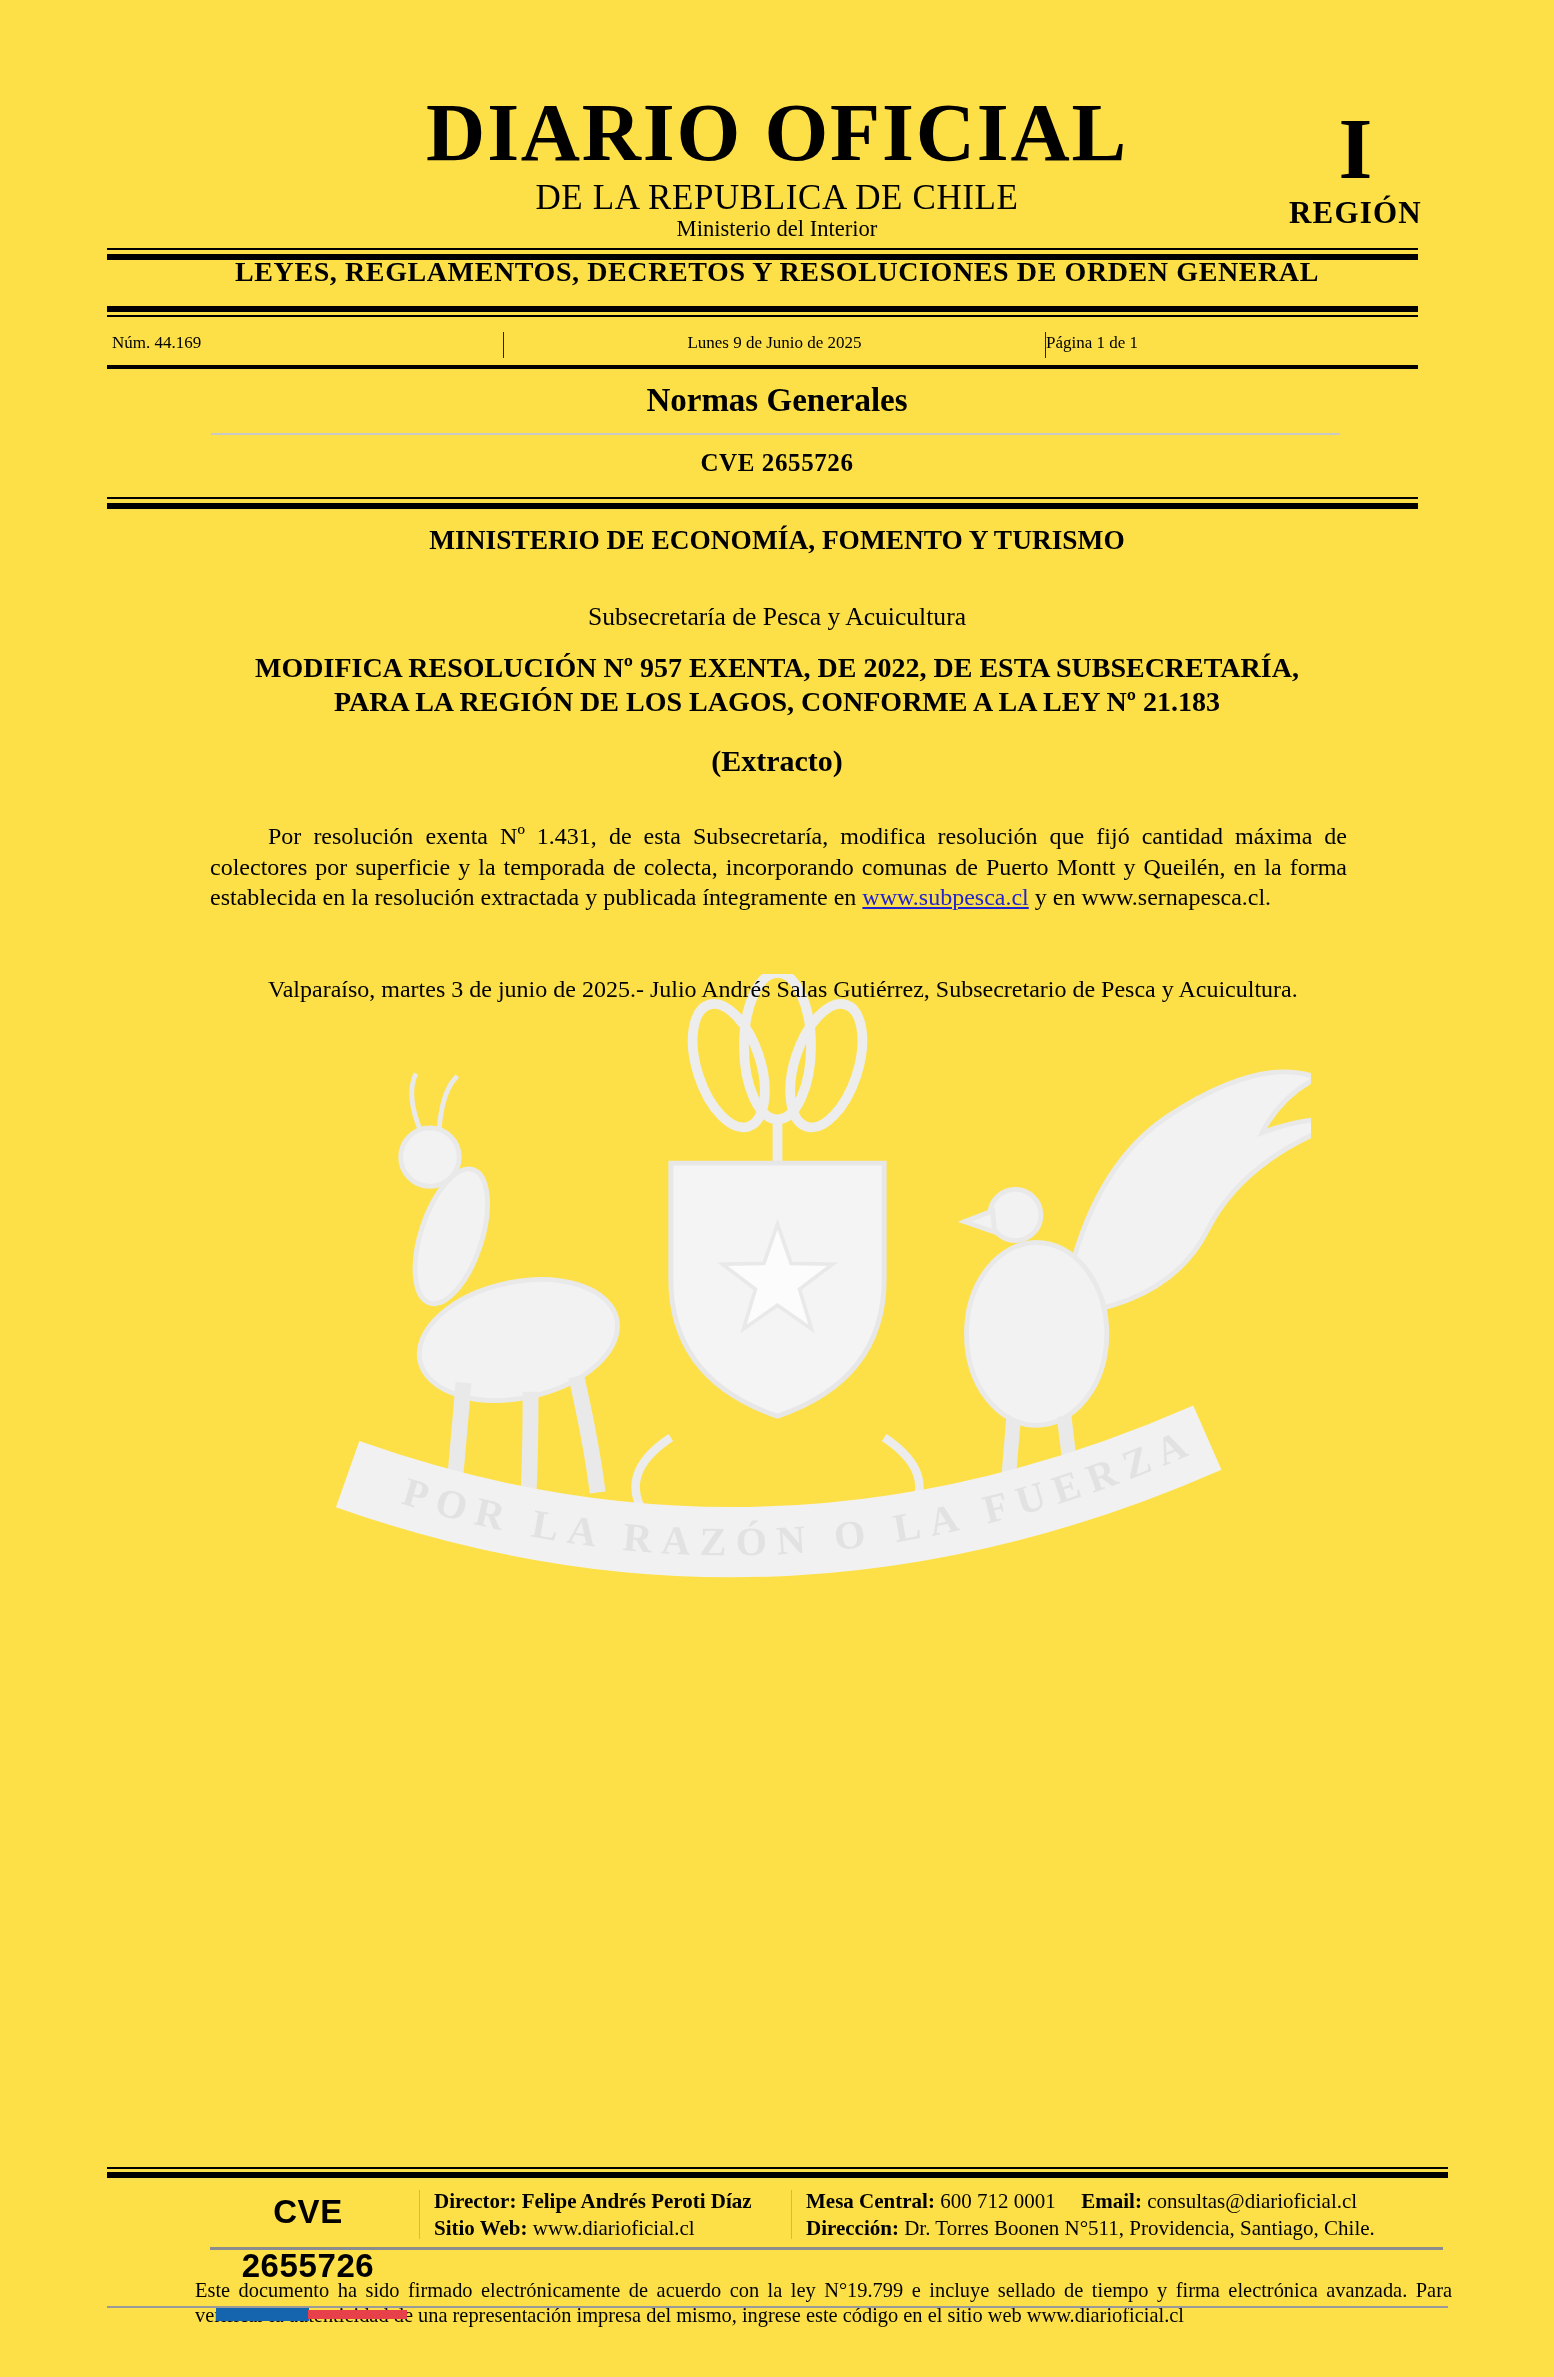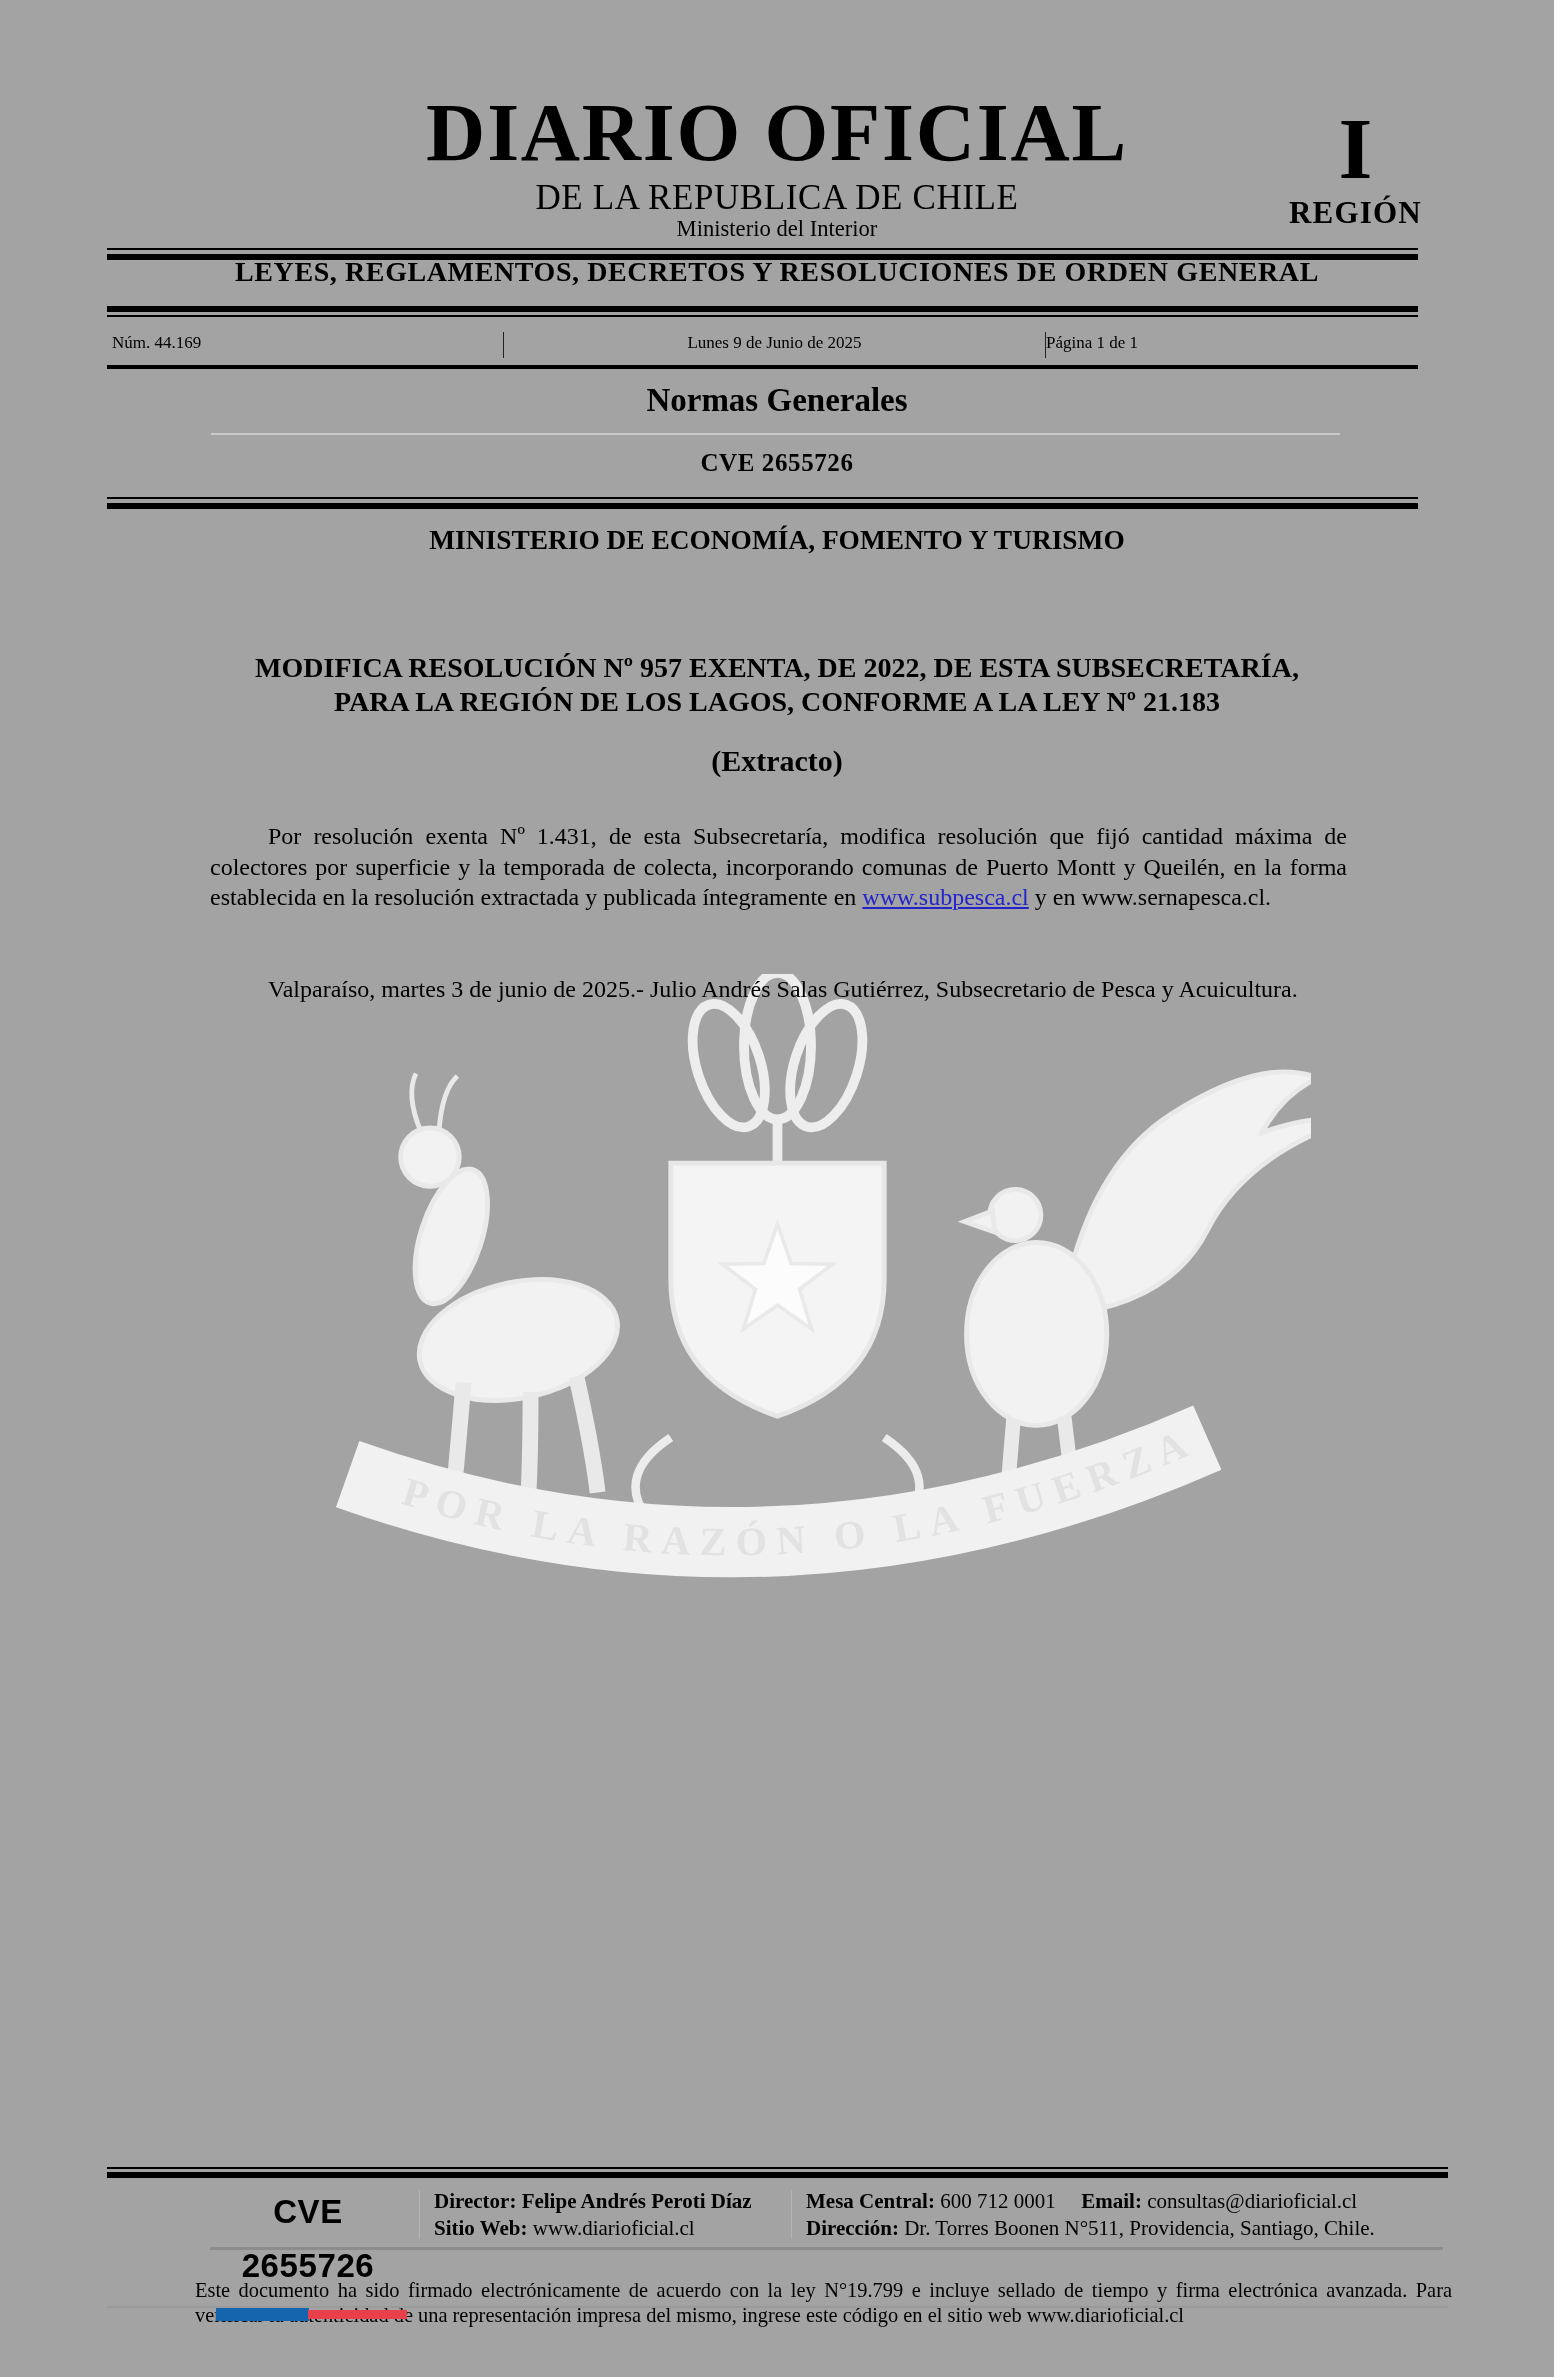--- a/index.html
+++ b/index.html
@@ -1,17 +1,17 @@
 <!DOCTYPE html>
 <html lang="es" style="font-size:9.8px"><head>
 <meta charset="utf-8">
 <style>
   html,body{margin:0;padding:0;background:#ffffff;}
   .page{
-    position:relative;width:1554px;height:2377px;background:#a3a3a3;overflow:hidden;
+    position:relative;width:1554px;height:2377px;background:#fde047;overflow:hidden;
     font-family:"Liberation Serif","DejaVu Serif",serif;color:#000;
   }
   .abs{position:absolute;}
   .ctr{left:0;right:0;text-align:center;}
 
   
   .masthead-title{top:90px;font-size:82px;font-weight:bold;letter-spacing:1.8px;line-height:85px;}
   .masthead-subtitle{top:179px;font-size:35px;line-height:38px;letter-spacing:0.6px;}
   .masthead-ministry{top:216px;font-size:22.6px;line-height:25.6px;}
   .section-block{left:1255px;top:109px;width:201px;text-align:center;}
@@ -92,20 +92,21 @@
   <div class="abs rule" style="top:365px;height:3.7px;"></div>
 
   <div class="abs ctr normas-title">Normas Generales</div>
   <div class="abs gray" style="top:433px;left:211px;width:1129px;height:1.8px;"></div>
   <div class="abs ctr cve-center">CVE 2655726</div>
 
   <div class="abs rule" style="top:497px;height:1.8px;"></div>
   <div class="abs rule" style="top:503px;height:5.5px;"></div>
 
   <div class="abs ctr art-ministry">MINISTERIO DE ECONOMÍA, FOMENTO Y TURISMO</div>
+  <div class="abs ctr art-subsec">Subsecretaría de Pesca y Acuicultura</div>
   <div class="abs ctr art-title">
     <span>MODIFICA RESOLUCIÓN Nº 957 EXENTA, DE 2022, DE ESTA SUBSECRETARÍA,</span><br>
     <span>PARA LA REGIÓN DE LOS LAGOS, CONFORME A LA LEY Nº 21.183</span>
   </div>
   <div class="abs ctr art-extract">(Extracto)</div>
 
   <p class="abs para para1"><span>Por resolución exenta Nº 1.431, de esta Subsecretaría, modifica resolución que fijó cantidad máxima de colectores por superficie y la temporada de colecta, incorporando comunas de Puerto Montt y Queilén, en la forma establecida en la resolución extractada y publicada íntegramente en </span><a class="doc-link">www.subpesca.cl</a><span> y en www.sernapesca.cl.</span></p>
 
   <p class="abs para para2"><span>Valparaíso, martes 3 de junio de 2025.- Julio Andrés Salas Gutiérrez, Subsecretario de Pesca y Acuicultura.</span></p>
 

